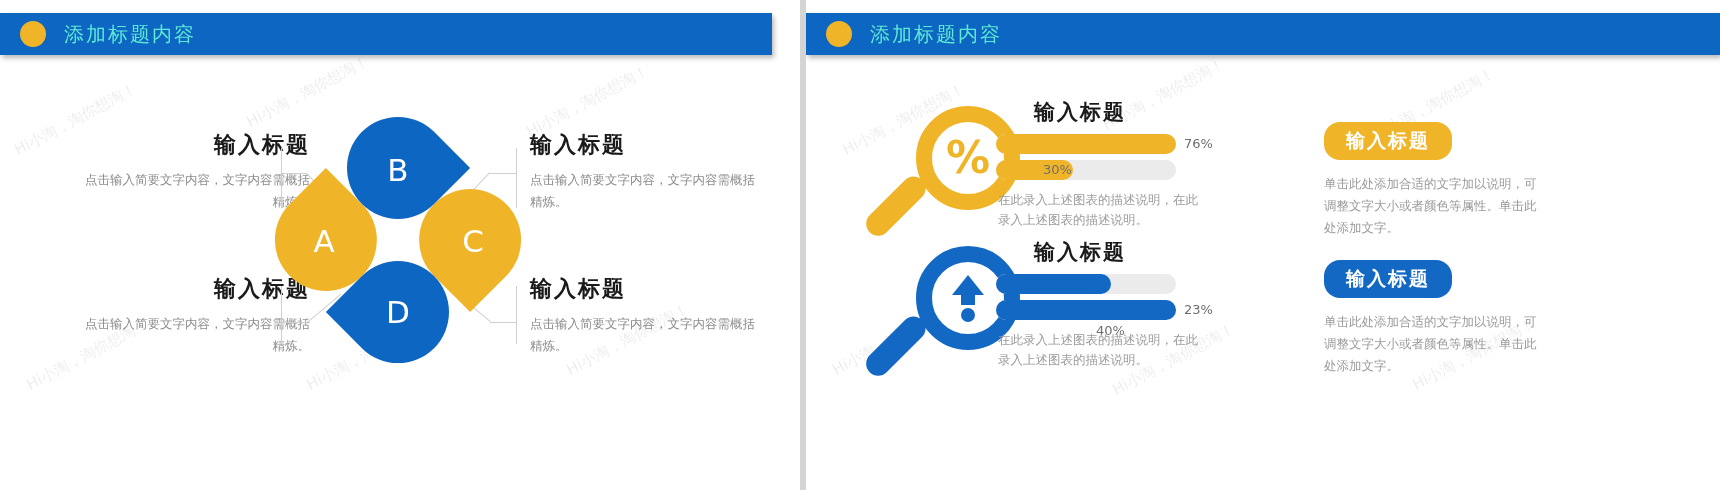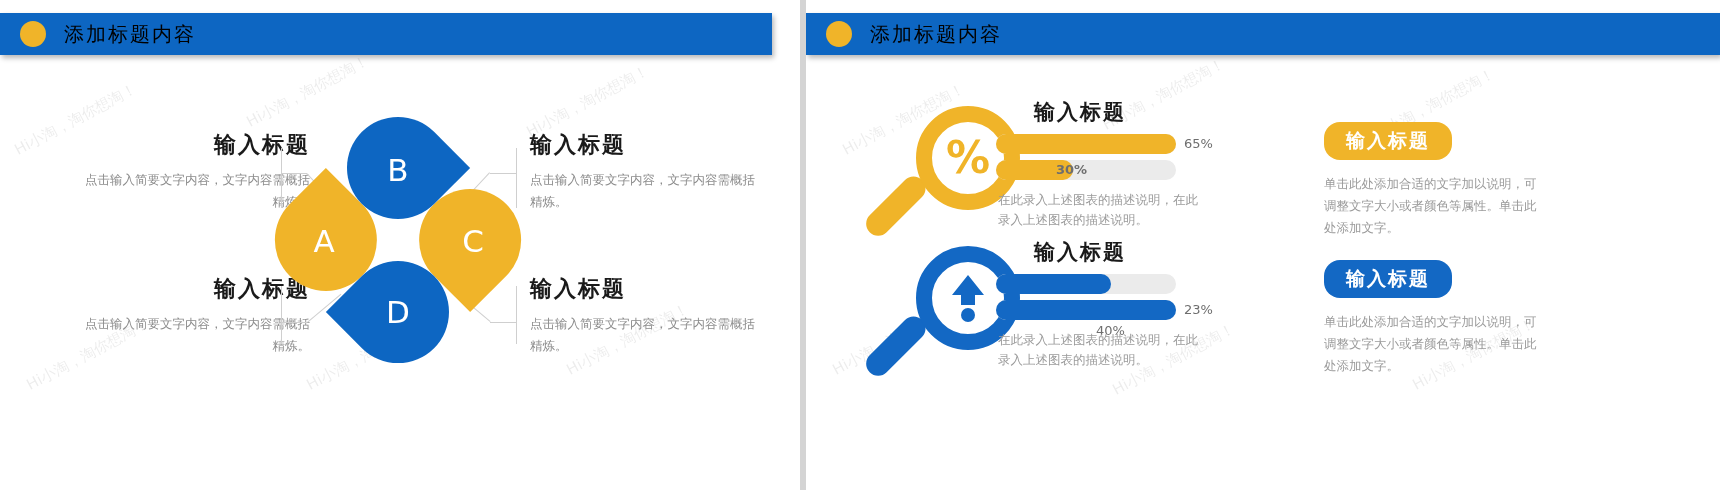--- a/index.html
+++ b/index.html
@@ -20,21 +20,21 @@
     background:#0d66c2;display:flex;align-items:center;
     box-shadow:2px 3px 5px rgba(0,0,0,.28);
   }
   .header-left{width:772px;}
   .header-right{width:914px;}
   .header .dot{
     width:26px;height:26px;border-radius:50%;background:#f0b429;
     margin-left:20px;flex:0 0 26px;
   }
   .header .htitle{
-    color:#000000;font-size:20px;margin-left:18px;letter-spacing:2px;
+    color:#5eead4;font-size:20px;margin-left:18px;letter-spacing:2px;
     font-family:"DejaVu Sans","Liberation Sans",sans-serif;
   }
 
   
   .wm{
     position:absolute;color:#000;opacity:.07;font-size:15px;
     transform:rotate(-28deg);white-space:nowrap;pointer-events:none;
     font-family:"DejaVu Sans","Liberation Sans",sans-serif;
   }
 
@@ -221,26 +221,26 @@
         <div class="mag-glyph">
           <span class="pct-glyph">%</span>
         </div>
       </div>
 
       <div class="grp-title" style="left:178px;top:0px;">输入标题</div>
 
       <div class="bar-track" style="left:140px;top:36px;width:180px;">
         <div class="bar-fill" style="width:100%;background:#f0b429;"></div>
       </div>
-      <div class="bar-label" style="left:328px;top:38px;">65%</div>
+      <div class="bar-label" style="left:328px;top:38px;">76%</div>
 
       <div class="bar-track" style="left:140px;top:62px;width:180px;">
         <div class="bar-fill" style="width:43%;background:#f0b429;"></div>
       </div>
-      <div class="bar-label" style="left:200px;top:64px;font-weight:bold;">30%</div>
+      <div class="bar-label" style="left:187px;top:64px;">30%</div>
 
       <div class="grp-desc" style="left:142px;top:92px;">在此录入上述图表的描述说明，在此录入上述图表的描述说明。</div>
     </div>
 
     <div class="mag-group" style="left:50px;top:238px;width:420px;height:150px;">
       <div class="mag mag-b" style="left:60px;top:8px;">
         <div class="mag-handle"></div>
         <div class="mag-ring"></div>
         <div class="mag-glyph">
           <svg width="40" height="54" viewBox="0 0 40 54">

